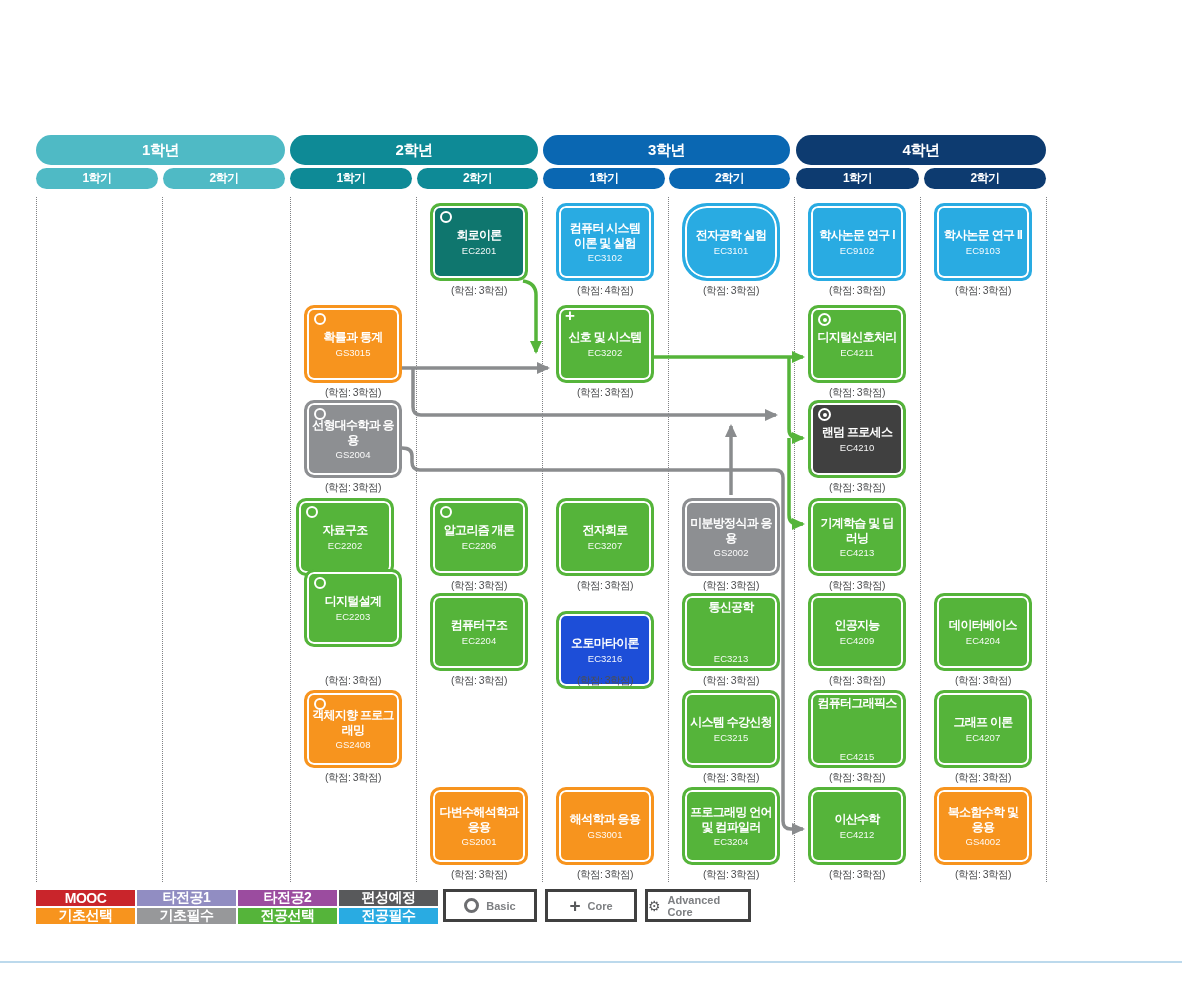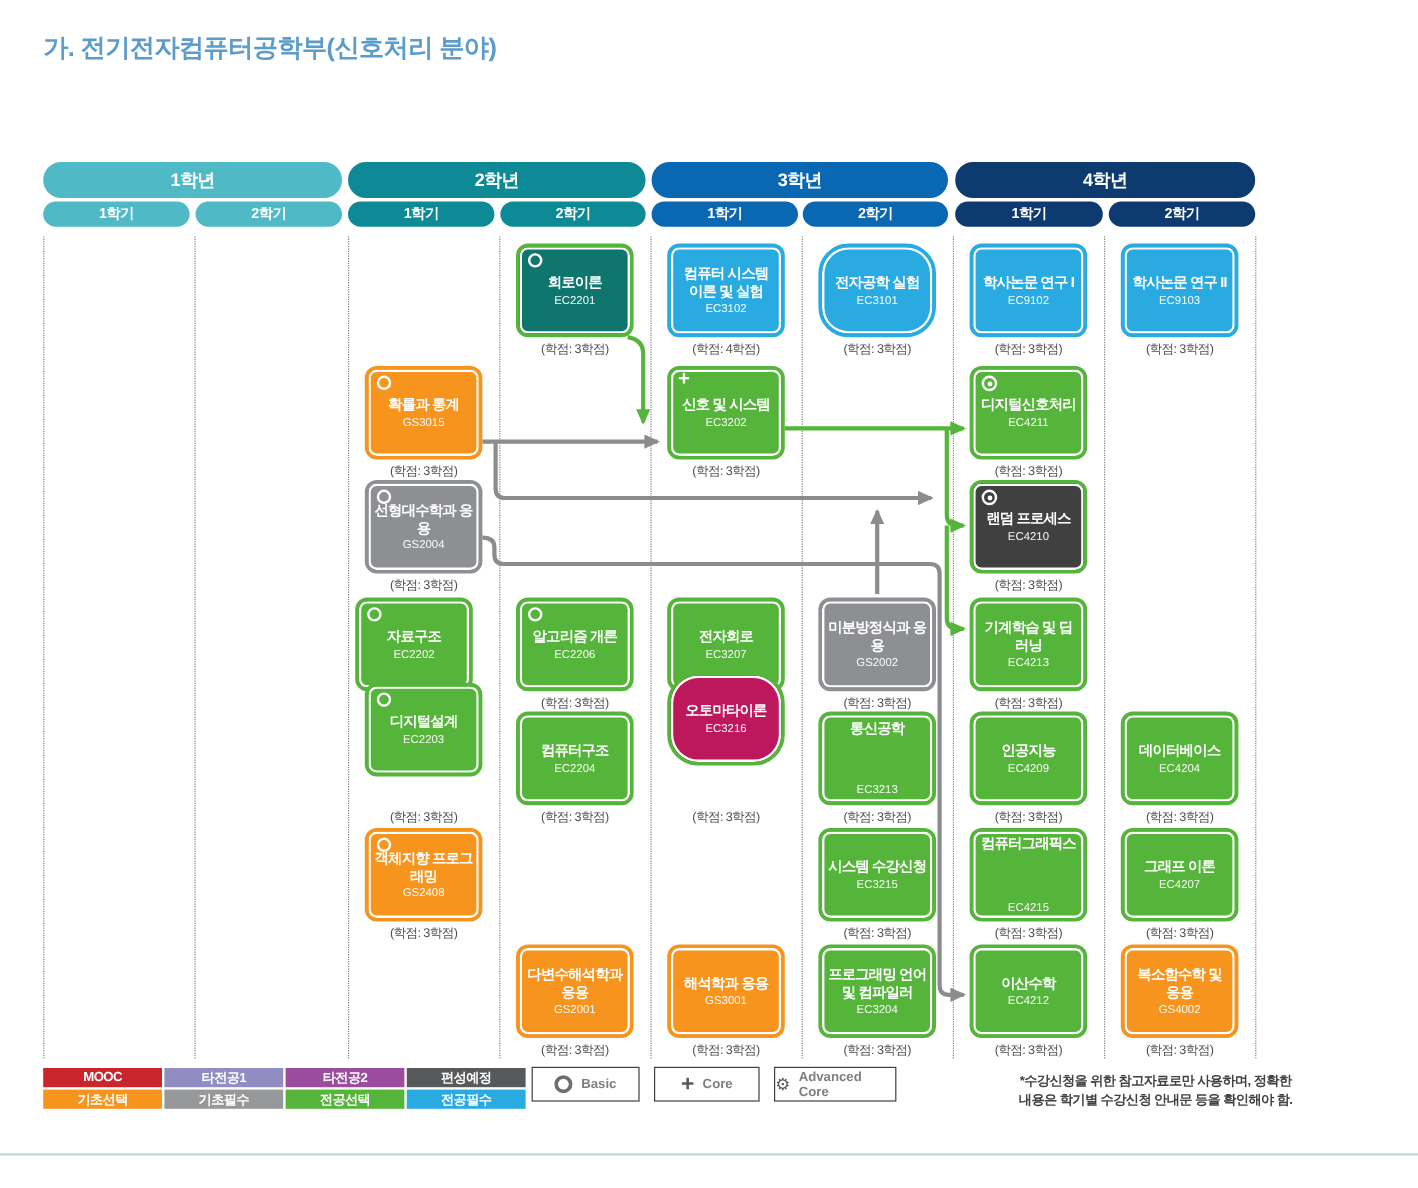--- a/index.html
+++ b/index.html
@@ -18,36 +18,35 @@
         box-shadow:inset 0 0 0 2px #fff;display:flex;flex-direction:column;align-items:center;justify-content:center;
         text-align:center;color:#fff;padding:4px 5px;}
   .card .name{font-weight:bold;font-size:12px;line-height:1.18;letter-spacing:-0.7px;}
   .card .code{font-size:9.5px;margin-top:2px;opacity:.95;}
   .badge{position:absolute;top:5px;left:7px;display:block;}
   .badge-basic{width:8px;height:8px;border:2.5px solid #fff;border-radius:50%;}
   .badge-core{top:1px;left:6px;color:#fff;font-size:17px;font-weight:bold;line-height:14px;}
   .badge-advanced{width:9px;height:9px;border:2px solid #fff;border-radius:50%;}
   .badge-advanced::after{content:"";position:absolute;left:2.5px;top:2.5px;width:4px;height:4px;background:#fff;border-radius:50%;}
   .credit{position:absolute;width:98px;text-align:center;font-size:10.5px;color:#4d4e50;letter-spacing:-0.5px;}
-  .chip{position:absolute;width:99px;height:16px;color:#fff;font-weight:bold;font-size:11px;letter-spacing:-0.5px;
+  .chip{position:absolute;width:99px;height:16px;color:#fff;font-weight:bold;font-size:14px;letter-spacing:-0.5px;
         display:flex;align-items:center;justify-content:center;}
-  .blg{position:absolute;top:889px;height:27px;border:1px solid #404040;background:#fff;box-sizing:content-box;
+  .blg{position:absolute;top:889px;height:27px;border:3px solid #404040;background:#fff;box-sizing:content-box;
        display:flex;align-items:center;justify-content:center;gap:7px;color:#7d7f82;font-size:11px;font-weight:bold;}
   .blg-basic{width:9px;height:9px;border:3px solid #6d6e71;border-radius:50%;flex:0 0 auto;}
   .blg-core{color:#58595b;font-size:19px;font-weight:bold;line-height:1;flex:0 0 auto;}
   .blg-advanced{color:#58595b;font-size:14px;line-height:1;flex:0 0 auto;font-family:"DejaVu Sans",sans-serif;}
   .footnote{position:absolute;left:802px;top:894px;width:322px;font-size:11px;font-weight:bold;color:#414042;
             white-space:pre-line;text-align:center;line-height:1.45;letter-spacing:-0.5px;}
   .bottom-rule{position:absolute;left:0;top:961px;width:1182px;height:2px;background:#bcd9ec;}
 </style>
 </head>
 <body>
 
 <div class="page">
-  <div class="title">가. 전기전자컴퓨터공학부(신호처리 분야)</div>
 
   <div id="headers">
       <div class="year-bar" style="left: 36px; width: 249px; background: rgb(79, 186, 197);">1학년</div>
       <div class="sem-pill" style="left: 36px; width: 122px; background: rgb(79, 186, 197);">1학기</div>
       <div class="sem-pill" style="left: 163px; width: 122px; background: rgb(79, 186, 197);">2학기</div>
       <div class="year-bar" style="left: 290px; width: 248px; background: rgb(14, 138, 150);">2학년</div>
       <div class="sem-pill" style="left: 290px; width: 122px; background: rgb(14, 138, 150);">1학기</div>
       <div class="sem-pill" style="left: 417px; width: 121px; background: rgb(14, 138, 150);">2학기</div>
       <div class="year-bar" style="left: 543px; width: 247px; background: rgb(10, 103, 178);">3학년</div>
       <div class="sem-pill" style="left: 543px; width: 122px; background: rgb(10, 103, 178);">1학기</div>
@@ -177,21 +176,21 @@
         <span class="badge badge-basic"></span>
         <div class="name">디지털설계</div>
         <div class="code">EC2203</div>
       </div>
       <div class="credit" style="left: 304px; top: 674px;">(학점: 3학점)</div>
       <div class="card" style="left: 430px; top: 593px; background: rgb(85, 180, 58); border-color: rgb(85, 180, 58);">
         <div class="name">컴퓨터구조</div>
         <div class="code">EC2204</div>
       </div>
       <div class="credit" style="left: 430px; top: 674px;">(학점: 3학점)</div>
-      <div class="card" style="left: 556px; top: 560px; background: #be185d; border-color: rgb(85, 180, 58); border-radius: 26px;">
+      <div class="card" style="left: 556px; top: 611px; background: #1d4ed8; border-color: rgb(85, 180, 58);">
         <div class="name">오토마타이론</div>
         <div class="code">EC3216</div>
       </div>
       <div class="credit" style="left: 556px; top: 674px;">(학점: 3학점)</div>
       <div class="card" style="left: 682px; top: 593px; background: rgb(85, 180, 58); border-color: rgb(85, 180, 58); gap: 36px;">
         <div class="name">통신공학</div>
         <div class="code">EC3213</div>
       </div>
       <div class="credit" style="left: 682px; top: 674px;">(학점: 3학점)</div>
       <div class="card" style="left: 808px; top: 593px; background: rgb(85, 180, 58); border-color: rgb(85, 180, 58);">
@@ -267,16 +266,14 @@
       </div>
       <div class="blg" style="left: 545px; width: 86px;">
         <span class="blg-icon blg-core">+</span>
         <span>Core</span>
       </div>
       <div class="blg" style="left: 645px; width: 100px;">
         <span class="blg-icon blg-advanced">⚙</span>
         <span>Advanced Core</span>
       </div>
     </div>
-  <div class="footnote">*수강신청을 위한 참고자료로만 사용하며, 정확한
-내용은 학기별 수강신청 안내문 등을 확인해야 함.</div>
   <div class="bottom-rule"></div>
 </div>
 
 </body></html>

